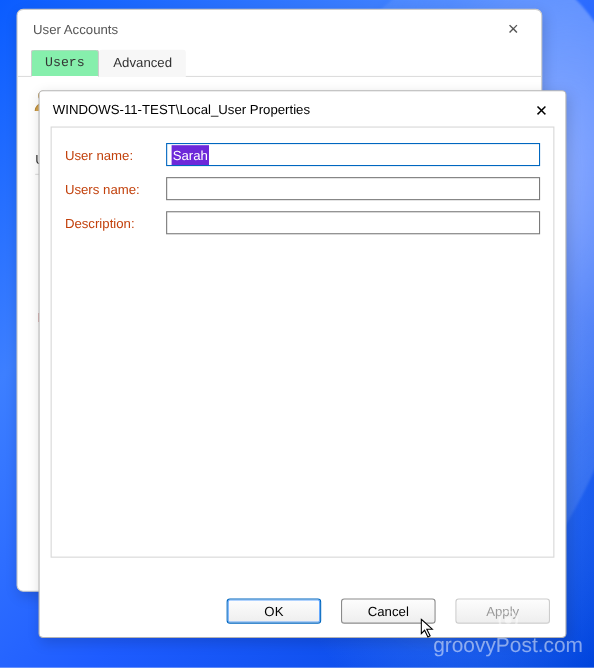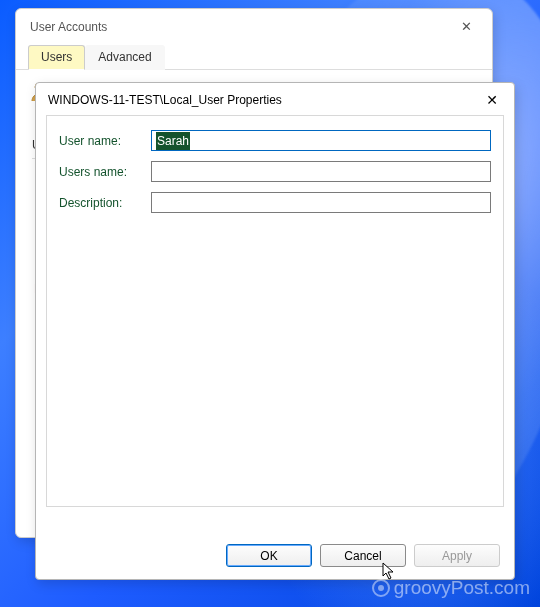--- a/index.html
+++ b/index.html
@@ -61,23 +61,24 @@
       font-size: 12px;
       color: #333;
       border: 1px solid transparent;
       border-bottom: none;
       position: relative;
       top: 1px;
       background: #f7f7f7;
       border-radius: 3px 3px 0 0;
     }
     .tab.active {
-      background: #fef9c3;
+      background: #86efac;
       border-color: #ccc;
       border-bottom: 1px solid #fff;
+      font-family: Liberation Mono, monospace;
     }
     .back-body {
       padding: 10px 14px;
     }
     .user-icon {
       width: 24px; height: 24px;
       display: inline-block;
       vertical-align: middle;
       margin-right: 6px;
     }
@@ -112,49 +113,49 @@
       height: 392px;
       padding: 14px 12px;
     }
     .form-row {
       display: flex; align-items: center;
       margin-bottom: 10px;
     }
     .form-row label {
       width: 92px;
       font-size: 12px;
-      color: #14532d;
+      color: #c2410c;
     }
     .form-row input[type=text] {
       flex: 1;
       height: 21px;
       border: 1px solid #7a7a7a;
       padding: 1px 4px;
       font-size: 12px;
       font-family: inherit;
     }
     .sel-text {
-      background: #14532d;
+      background: #6d28d9;
       color: #fff;
       padding: 1px 1px;
     }
     .input-wrap {
       flex: 1;
       height: 21px;
       border: 1px solid #0067c0;
       padding: 1px 4px;
       font-size: 12px;
       display: flex; align-items: center;
       line-height: 16px;
     }
 
     .btn-row {
       position: absolute;
       bottom: 12px; right: 14px;
-      display: flex; gap: 8px;
+      display: flex; gap: 18px;
     }
     .btn {
       width: 86px; height: 23px;
       font-size: 12px;
       border: 1px solid #8a8a8a;
       background: linear-gradient(#fdfdfd,#eee);
       border-radius: 3px;
       display: flex; align-items: center; justify-content: center;
       cursor: default;
     }
@@ -171,21 +172,21 @@
       pointer-events: none;
     }
 
     .watermark {
       position: absolute;
       bottom: 8px; right: 10px;
       color: #fff;
       opacity: 0.5;
       font-size: 19px;
       font-family: 'Segoe UI', sans-serif;
-      display: flex; align-items: center; gap: 4px;
+      display: flex; align-items: center; gap: 4px; flex-direction: column;
     }
     .watermark .g {
       width: 18px; height: 18px;
     }
   </style>
 </head>
 <body>
 
 <div class="swoop2"></div>
 <div class="swoop1"></div>

